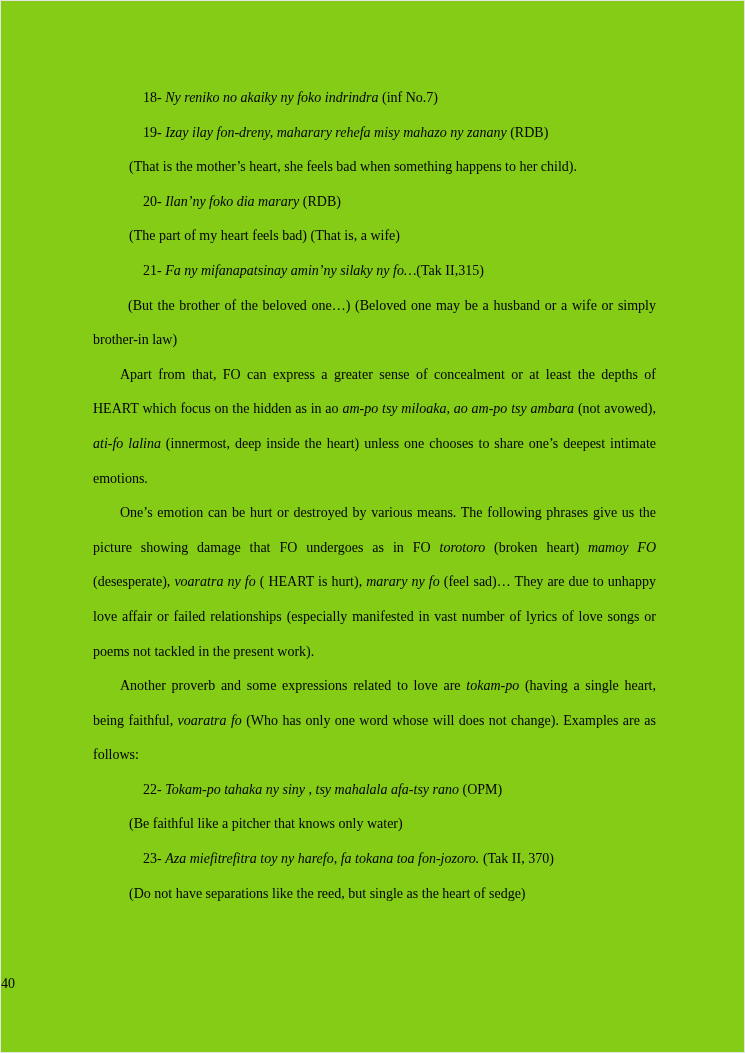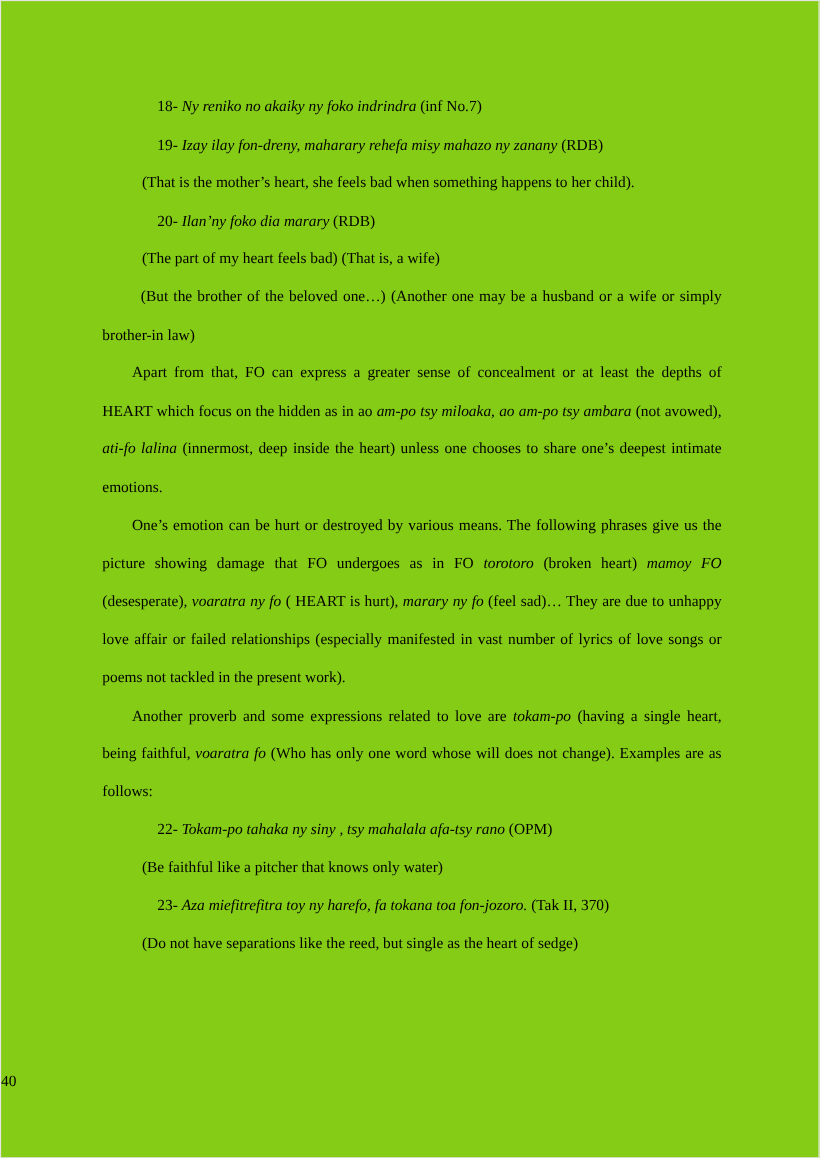--- a/index.html
+++ b/index.html
@@ -62,21 +62,22 @@
   <div class="content">
 
     <p class="example"><span>18- </span><span class="it">Ny reniko no akaiky ny foko indrindra</span><span> (inf No.7)</span></p>
 
     <p class="example"><span>19- </span><span class="it">Izay ilay fon-dreny, maharary rehefa misy mahazo ny zanany</span><span> (RDB)</span></p>
     <p class="translation">(That is the mother’s heart, she feels bad when something happens to her child).</p>
 
     <p class="example"><span>20- </span><span class="it">Ilan’ny foko dia marary</span><span> (RDB)</span></p>
     <p class="translation">(The part of my heart feels bad) (That is, a wife)</p>
 
-    <p class="translation-hanging">(But the brother of the beloved one…) (Another one may be a husband or a wife or simply brother-in law)</p>
+    <p class="example"><span>21- </span><span class="it">Fa ny mifanapatsinay amin’ny silaky ny fo…</span><span>(Tak II,315)</span></p>
+    <p class="translation-hanging">(But the brother of the beloved one…) (Beloved one may be a husband or a wife or simply brother-in law)</p>
 
     <p class="body-para"><span>Apart from that, FO can express a greater sense of concealment or at least the depths of HEART which focus on the hidden as in ao </span><span class="it">am-po tsy miloaka, ao am-po tsy ambara</span><span> (not avowed), </span><span class="it">ati-fo lalina</span><span> (innermost, deep inside the heart) unless one chooses to share one’s deepest intimate emotions.</span></p>
 
     <p class="body-para"><span>One’s emotion can be hurt or destroyed by various means. The following phrases give us the picture showing damage that FO undergoes as in FO </span><span class="it">torotoro</span><span> (broken heart) </span><span class="it">mamoy FO</span><span> (desesperate)</span><span class="it">, voaratra ny fo</span><span> ( HEART is hurt)</span><span class="it">, marary ny fo</span><span> (feel sad)… They are due to unhappy love affair or failed relationships (especially manifested in vast number of lyrics of love songs or poems not tackled in the present work).</span></p>
 
     <p class="body-para"><span>Another proverb and some expressions related to love are </span><span class="it">tokam-po</span><span> (having a single heart, being faithful, </span><span class="it">voaratra fo</span><span> (Who has only one word whose will does not change). Examples are as follows:</span></p>
 
     <p class="example"><span>22- </span><span class="it">Tokam-po tahaka ny siny , tsy mahalala afa-tsy rano</span><span> (OPM)</span></p>
     <p class="translation">(Be faithful like a pitcher that knows only water)</p>
 

